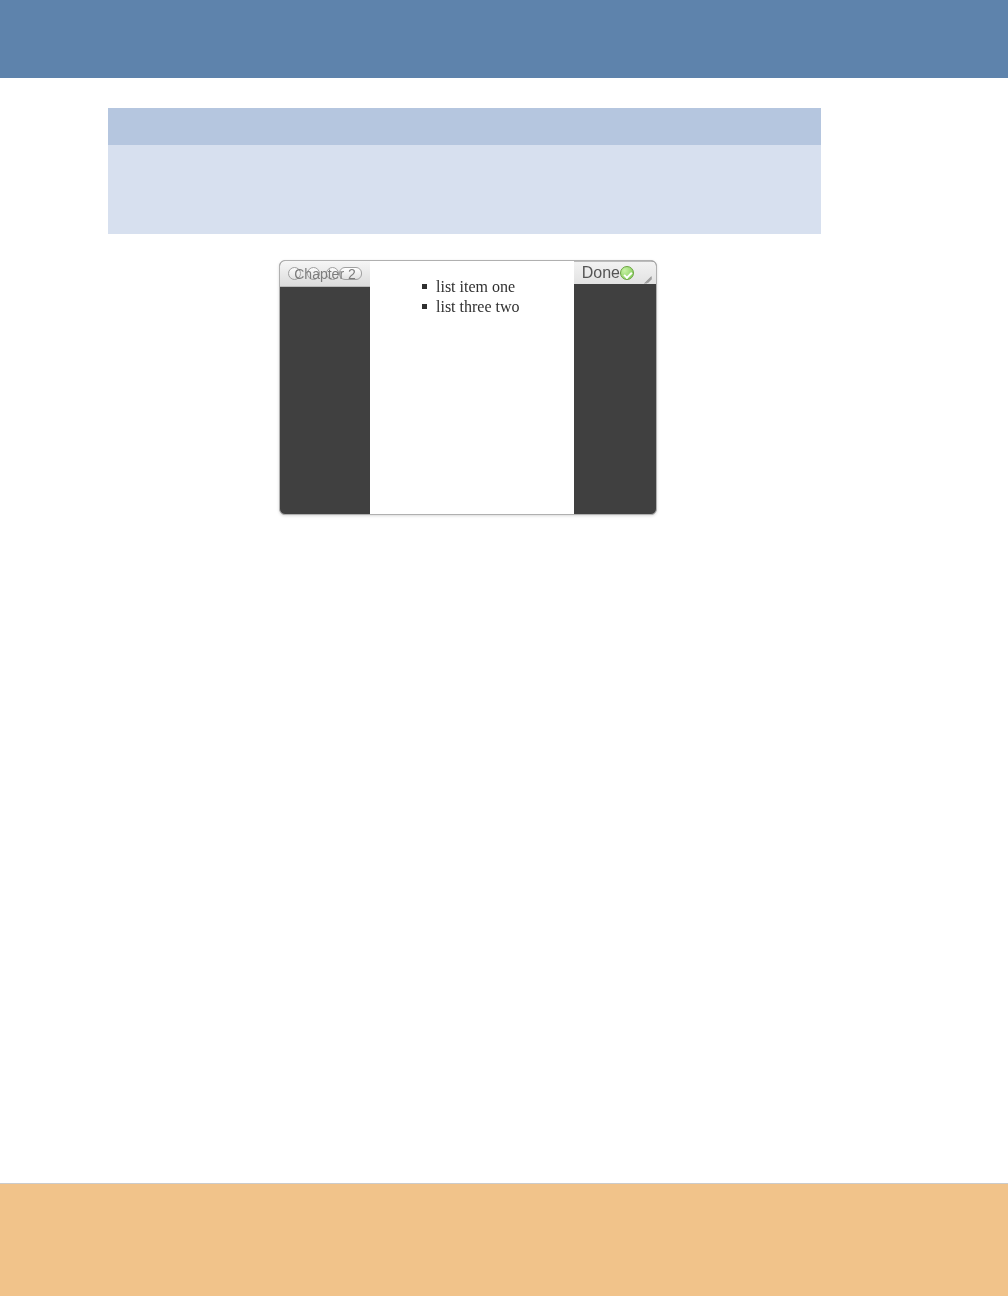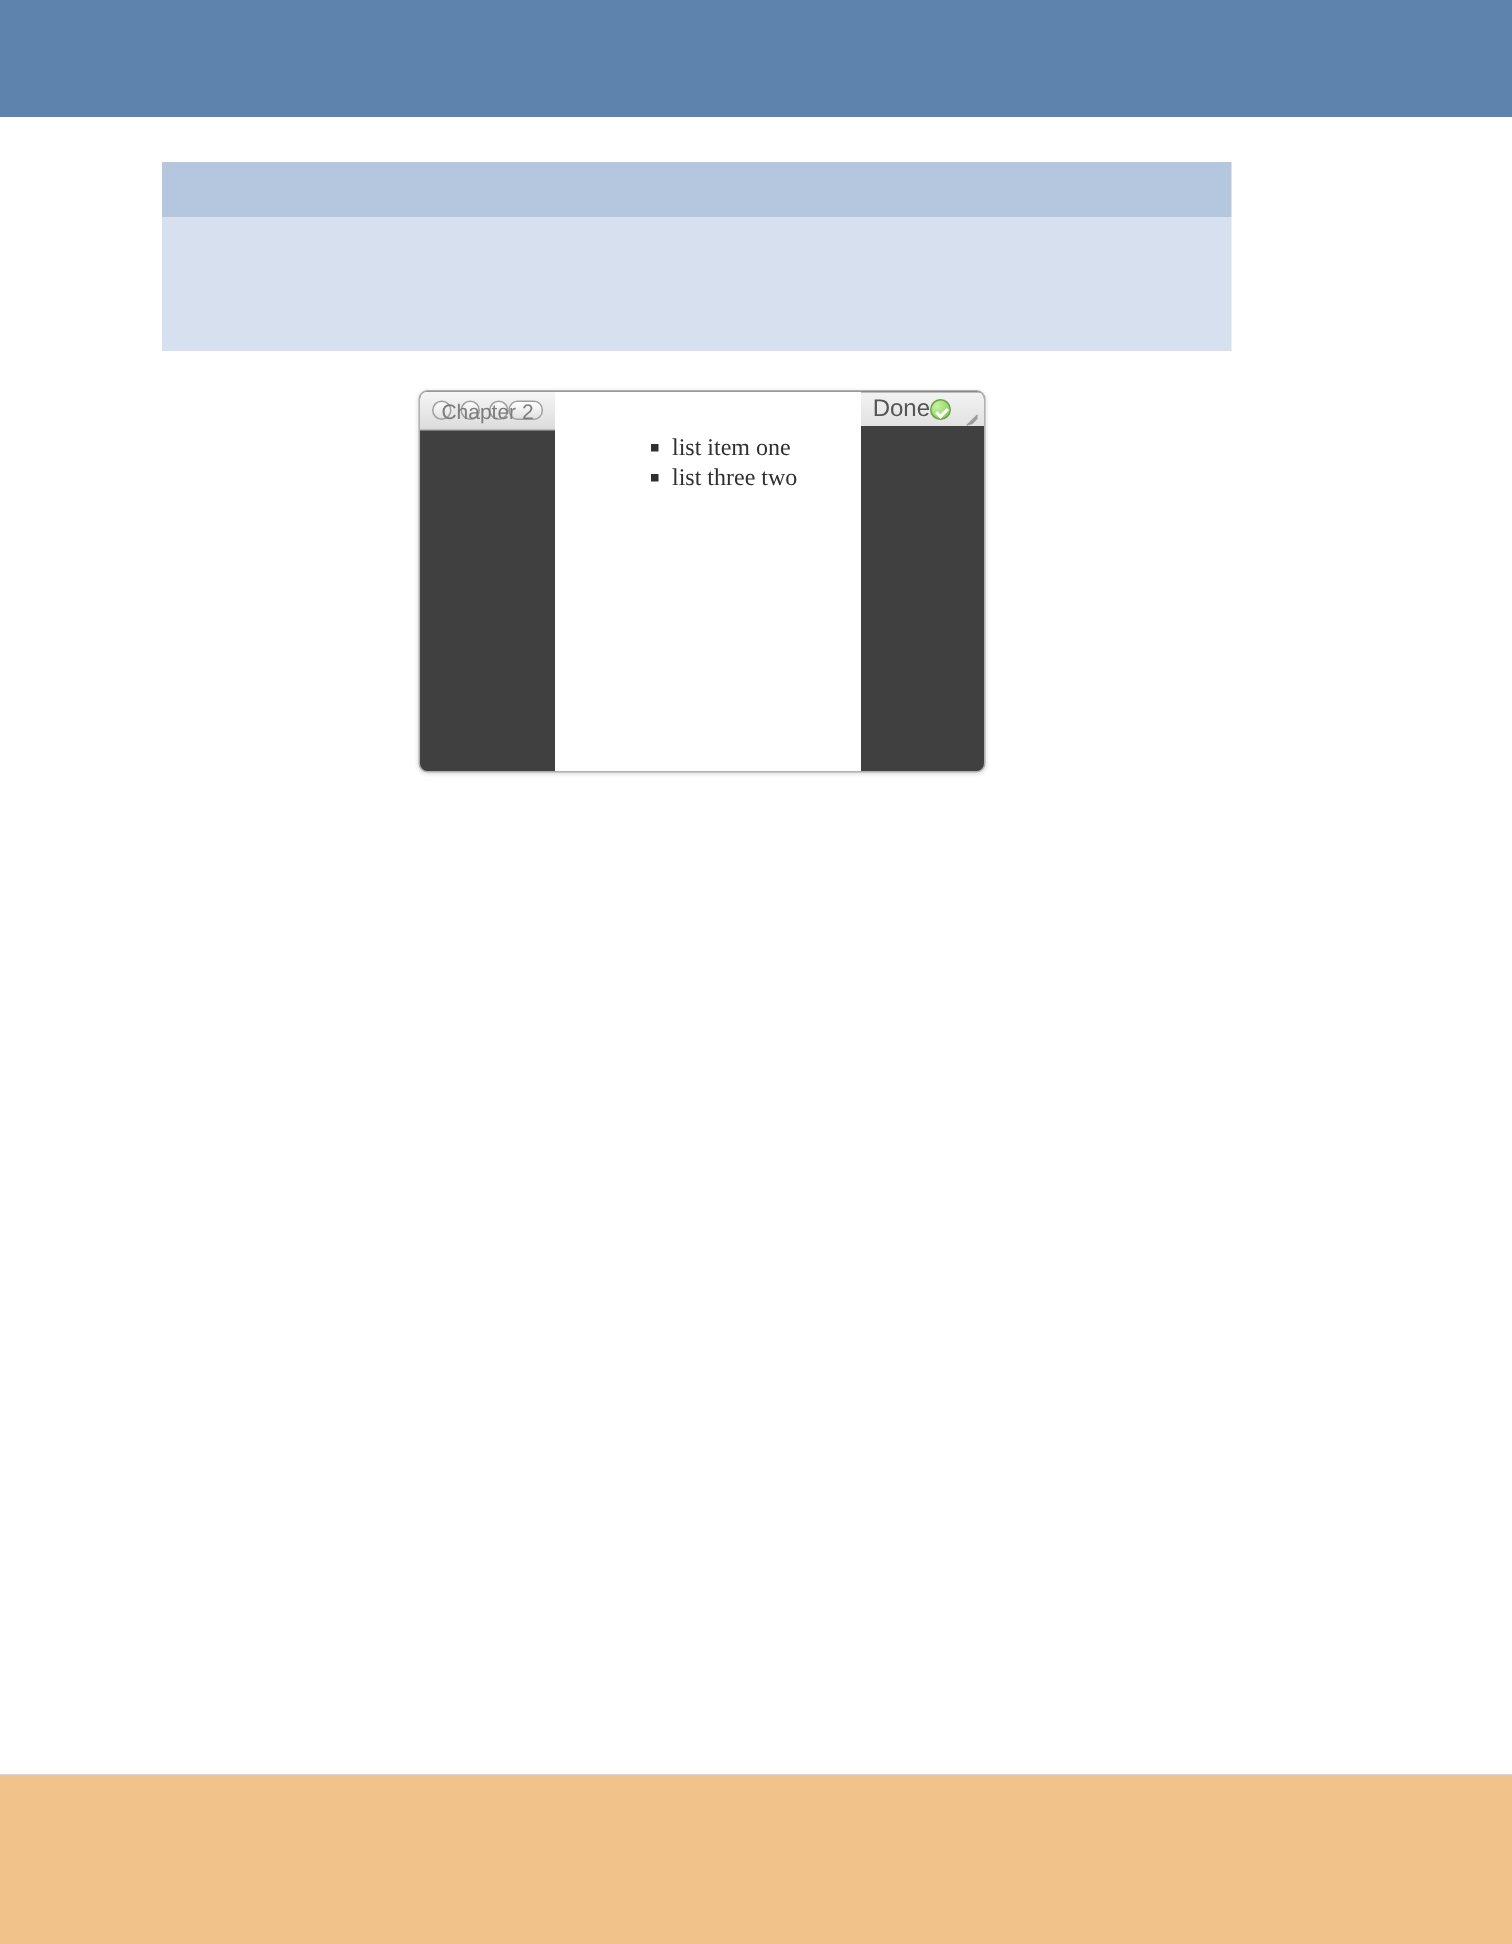--- a/index.html
+++ b/index.html
@@ -105,21 +105,21 @@
     margin-right: 8px;
     margin-left: auto;
   }
 
   .content {
     flex: 1 1 auto;
     background: #ffffff;
     padding-top: 12px;
   }
   .content ul {
-    margin: 16px;
+    margin: 4px;
     padding-left: 48px;
     list-style: none;
   }
   .content li {
     position: relative;
     font-family: Georgia, "Times New Roman", serif;
     font-size: 16px;
     color: #303030;
     line-height: 1.22;
     padding-left: 14px;

